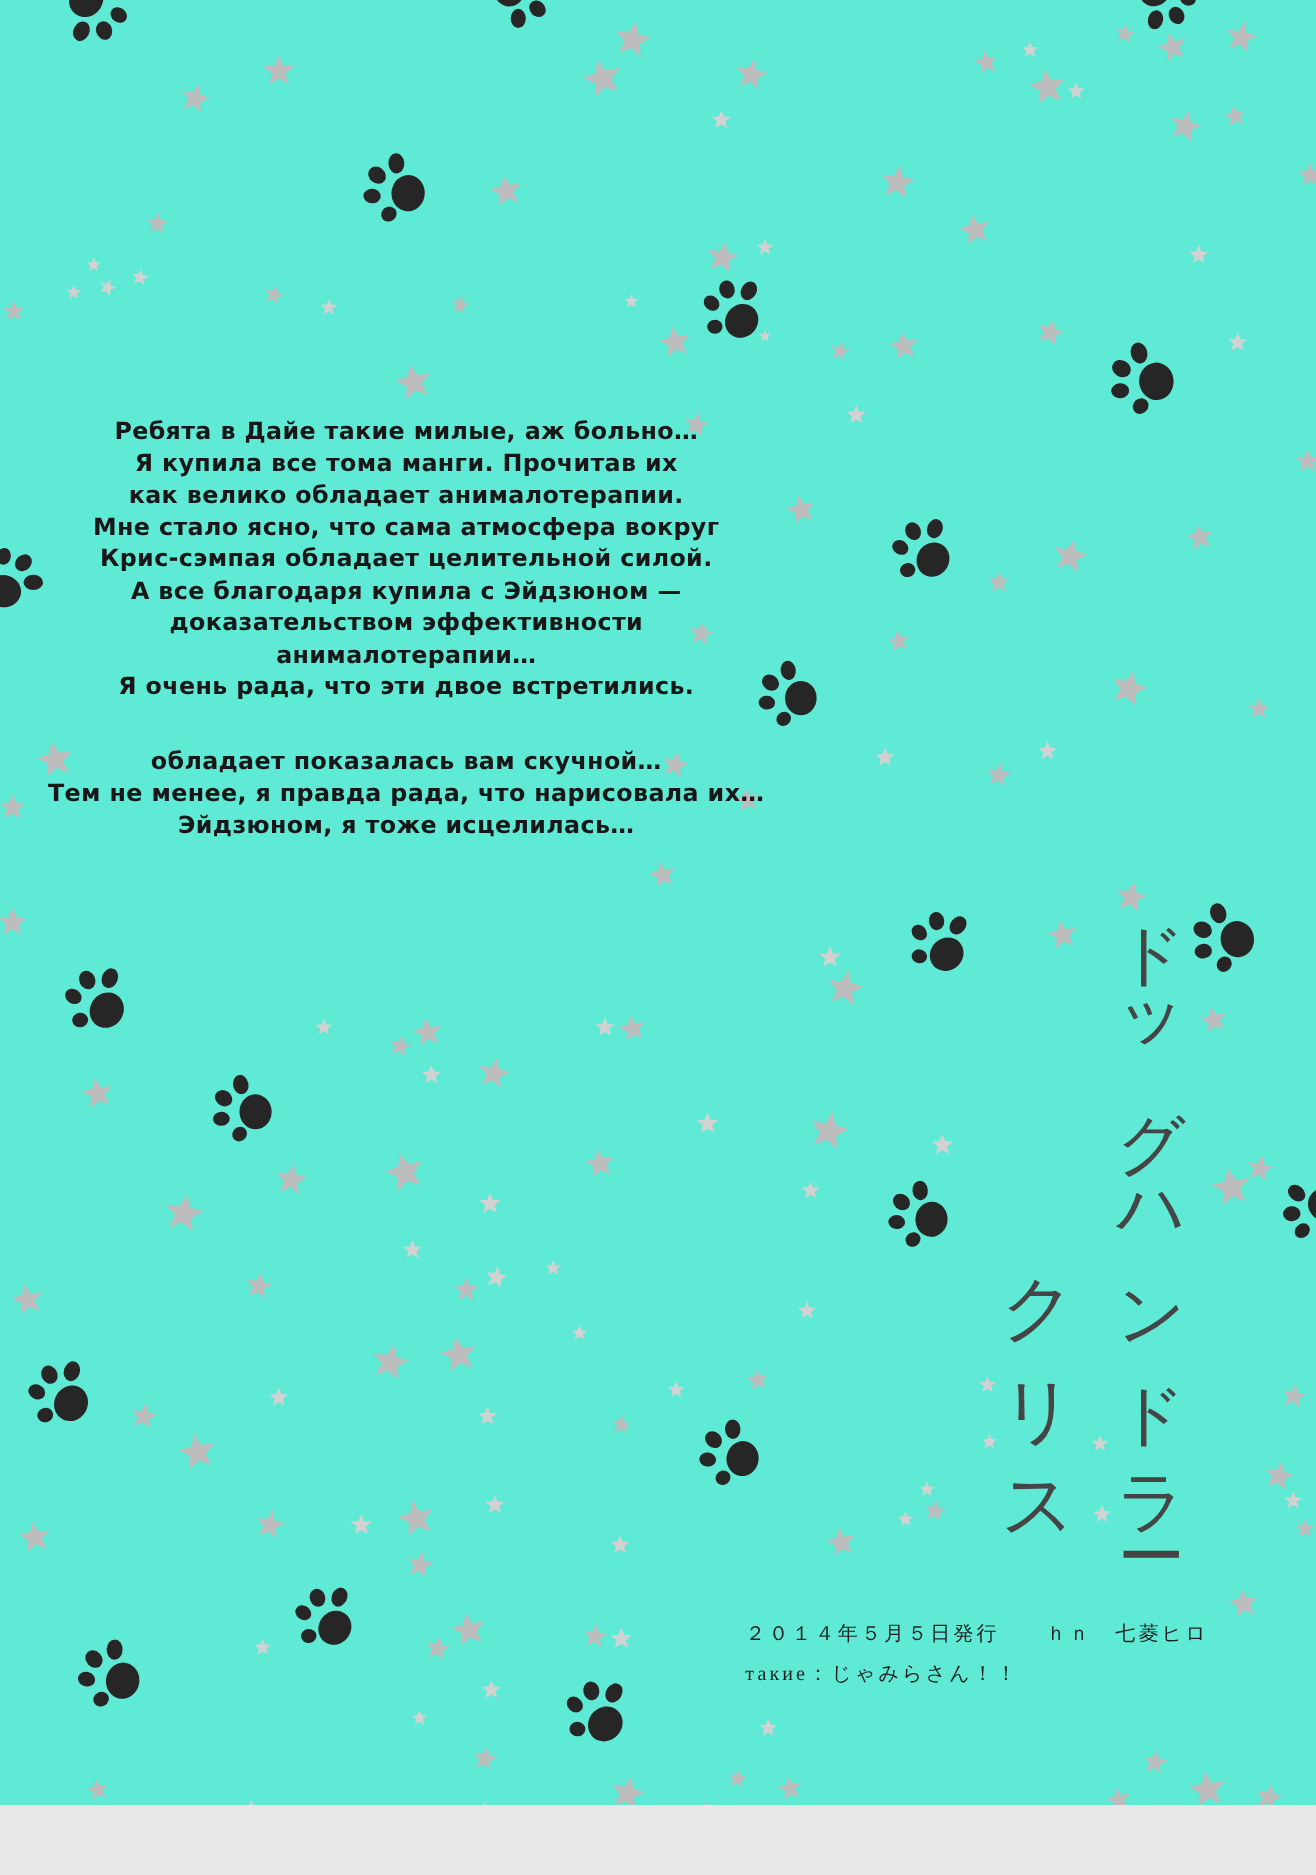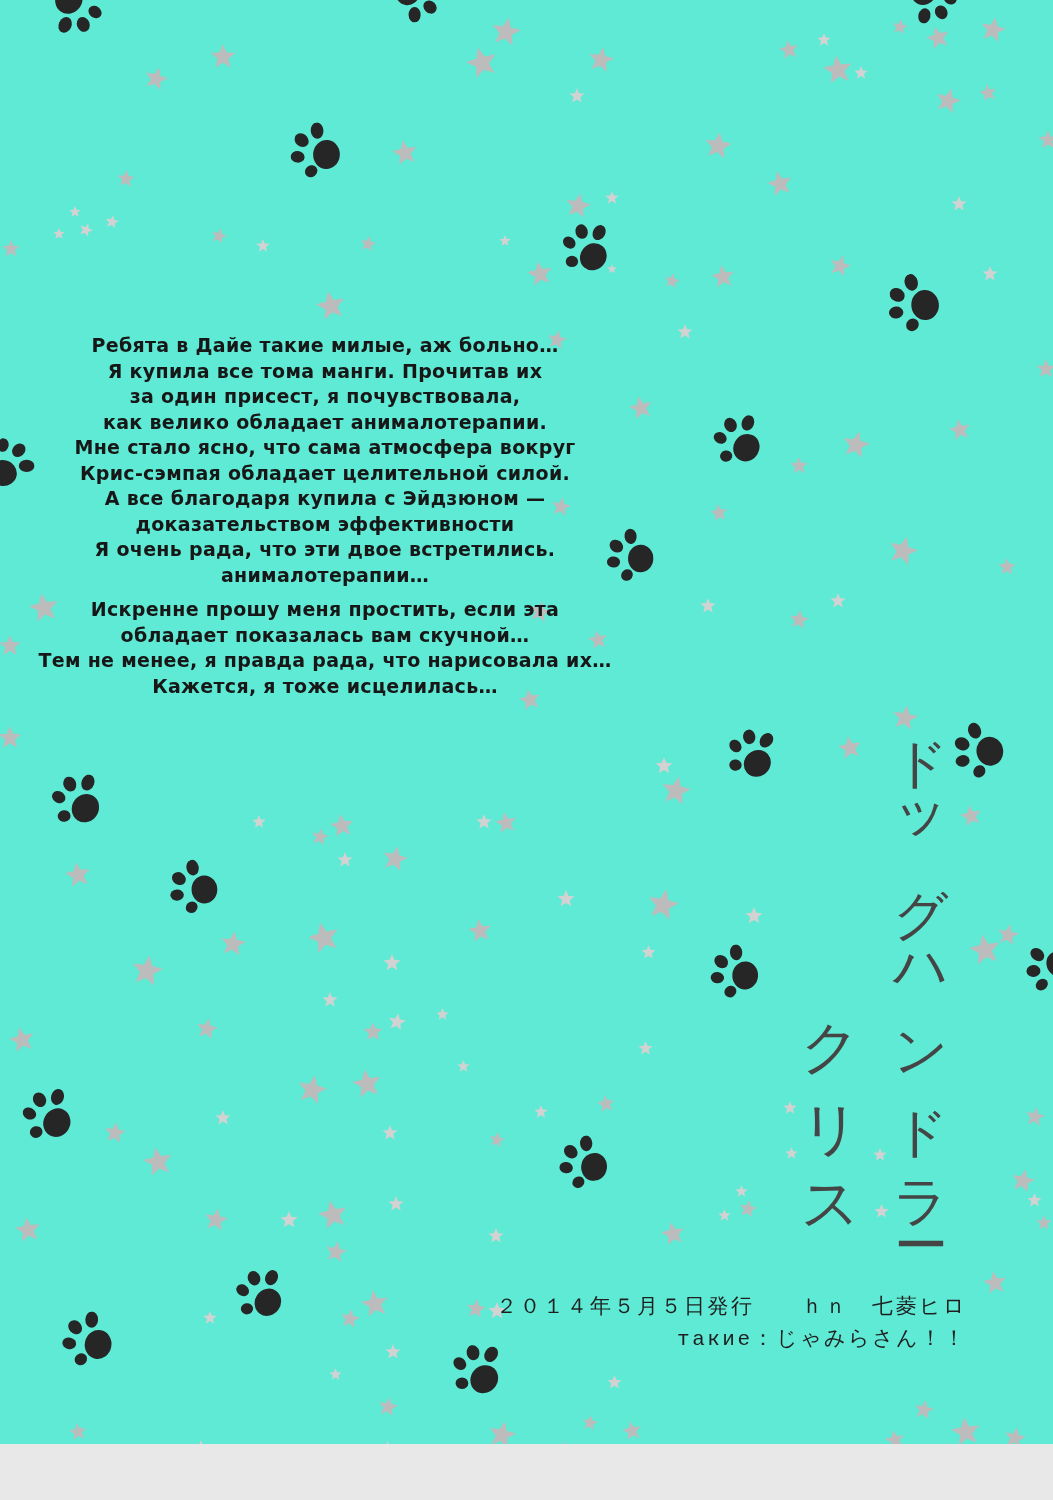--- a/index.html
+++ b/index.html
@@ -44,24 +44,24 @@
   }
   .v-title.col-left{
     left:792px;top:981px;
     font-size:58px;
     letter-spacing:18px;
   }
 
   .colophon{
     position:absolute;
     right:86px;top:1292px;
-    text-align:right;
+    text-align:left;
     color:#1f1f1f;
-    font-family:Liberation Mono, monospace;
-    font-size:21px;
+    font-family:Liberation Serif, serif;
+    font-size:16px;
     line-height:32px;
     letter-spacing:2.5px;
     white-space:nowrap;
   }
 
   .svg-defs{position:absolute;width:0;height:0;overflow:hidden;}
 </style>
 </head>
 <body>
 
@@ -569,35 +569,33 @@
       <svg viewBox="0 0 100 100" width="58" height="58" style="position: absolute; left: 450px; top: 1343px; transform: rotate(22deg); overflow: visible;">
         <use href="#sym-paw" xlink:href="#sym-paw" fill="#262626"></use>
       </svg>
     </div>
 
   <div class="text-layer">
 
     <div class="afterword p1">
       <div>Ребята в Дайе такие милые, аж больно…</div>
       <div>Я купила все тома манги.  Прочитав их</div>
-      <div>за один присест, я почувствовала,</div>
       <div>как велико обладает анималотерапии.</div>
       <div>Мне стало ясно, что сама атмосфера вокруг</div>
       <div>Крис-сэмпая обладает целительной силой.</div>
       <div>А все благодаря купила с Эйдзюном —</div>
       <div>доказательством эффективности</div>
+      <div>анималотерапии…</div>
       <div>Я очень рада, что эти двое встретились.</div>
-      <div>анималотерапии…</div>
     </div>
 
     <div class="afterword p2">
-      <div>Искренне прошу меня простить, если эта</div>
       <div>обладает показалась вам скучной…</div>
       <div>Тем не менее, я правда рада, что нарисовала их…</div>
-      <div>Кажется, я тоже исцелилась…</div>
+      <div>Эйдзюном, я тоже исцелилась…</div>
     </div>
 
     <div class="v-title col-right">ドッグハンドラー</div>
     <div class="v-title col-left">クリス</div>
 
     <div class="colophon">
       <div>２０１４年５月５日発行　　ｈｎ　七菱ヒロ</div>
       <div>такие：じゃみらさん！！</div>
     </div>
 

